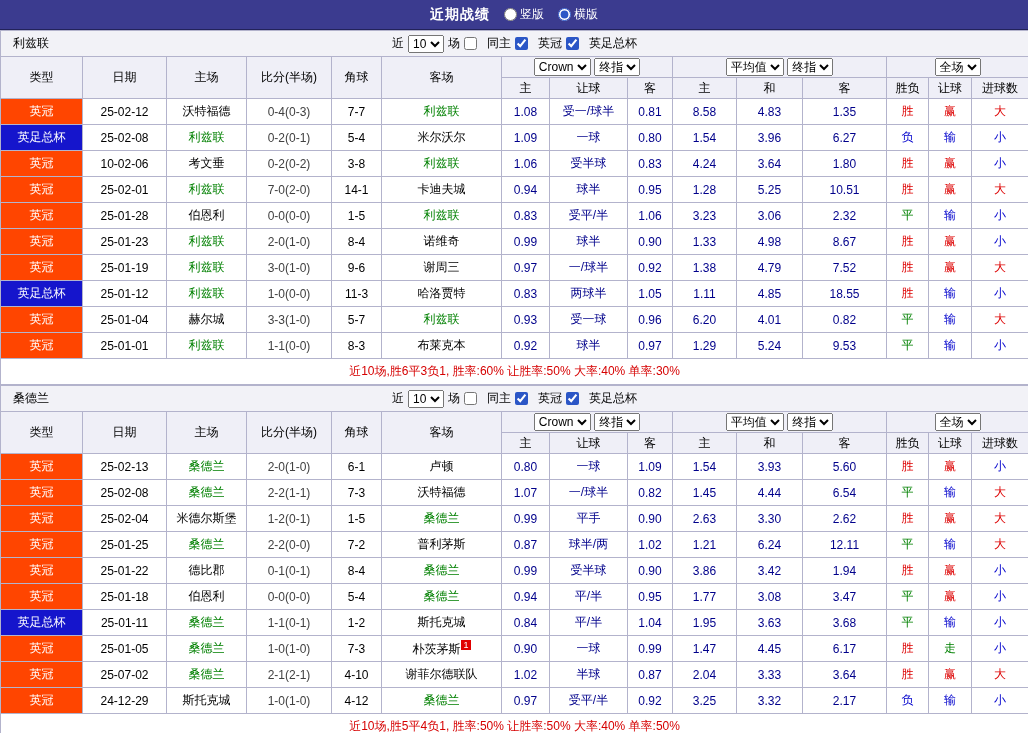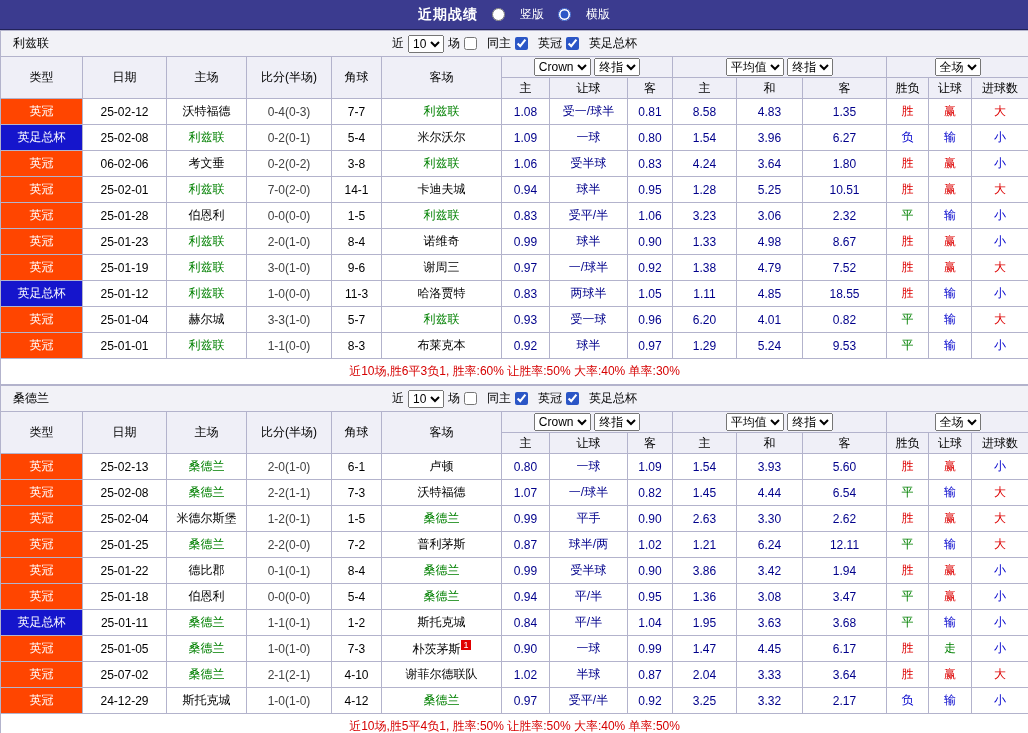--- a/index.html
+++ b/index.html
@@ -1,20 +1,20 @@
 <!DOCTYPE html>
 <html><head>
 <meta charset="utf-8">
 <style>
   *{box-sizing:border-box;margin:0;padding:0}
   html,body{background:#fff}
   body{width:1028px;font-family:"Liberation Sans","DejaVu Sans",sans-serif;font-size:12px;color:#000}
   .topbar{height:30px;background:#3b3b8f;display:flex;align-items:center;justify-content:center;gap:14px;color:#fff;border-bottom:1px solid #22225a}
   .topbar .title{font-weight:bold;font-size:14px;letter-spacing:1px}
-  .radio-lbl{display:inline-flex;align-items:center;gap:15px;cursor:pointer;font-size:12px;color:#fff}
+  .radio-lbl{display:inline-flex;align-items:center;gap:3px;cursor:pointer;font-size:12px;color:#fff}
   table{border-collapse:collapse;table-layout:fixed;width:1028px}
   td,th{border:1px solid #b3b3cc;text-align:center;overflow:hidden;white-space:nowrap;font-weight:normal;font-size:12px;padding:0 1px}
   tr{height:26px}
   tr.hdr,tr.hdr2{height:21px}
   tr.hdr th,tr.hdr2 th{background:#efeff7}
   tr.section-bar td{background:#f2f2f7;padding:0}
   .bar-flex{position:relative;display:flex;align-items:center;justify-content:center;height:25px}
   .team-label{position:absolute;left:12px;color:#000}
   .controls{display:flex;align-items:center;gap:4px}
   .controls label{display:inline-flex;gap:10px;cursor:pointer}
@@ -152,21 +152,21 @@
         <td class="odds">0.80</td>
         <td class="odds">1.54</td>
         <td class="odds">3.96</td>
         <td class="odds">6.27</td>
         <td class="blue">负</td>
         <td class="blue">输</td>
         <td class="blue">小</td>
       </tr>
       <tr>
         <td class="badge league">英冠</td>
-        <td>06-02-06</td>
+        <td>10-02-06</td>
         <td class="team">考文垂</td>
         <td class="score">0-2(0-2)</td>
         <td>3-8</td>
         <td class="team green">利兹联</td>
         <td class="odds">1.06</td>
         <td class="odds">受半球</td>
         <td class="odds">0.83</td>
         <td class="odds">4.24</td>
         <td class="odds">3.64</td>
         <td class="odds">1.80</td>
@@ -464,21 +464,21 @@
       <tr>
         <td class="badge league">英冠</td>
         <td>25-01-18</td>
         <td class="team">伯恩利</td>
         <td class="score">0-0(0-0)</td>
         <td>5-4</td>
         <td class="team green">桑德兰</td>
         <td class="odds">0.94</td>
         <td class="odds">平/半</td>
         <td class="odds">0.95</td>
-        <td class="odds">1.36</td>
+        <td class="odds">1.77</td>
         <td class="odds">3.08</td>
         <td class="odds">3.47</td>
         <td class="green">平</td>
         <td class="red">赢</td>
         <td class="blue">小</td>
       </tr>
       <tr>
         <td class="badge cup">英足总杯</td>
         <td>25-01-11</td>
         <td class="team green">桑德兰</td>

